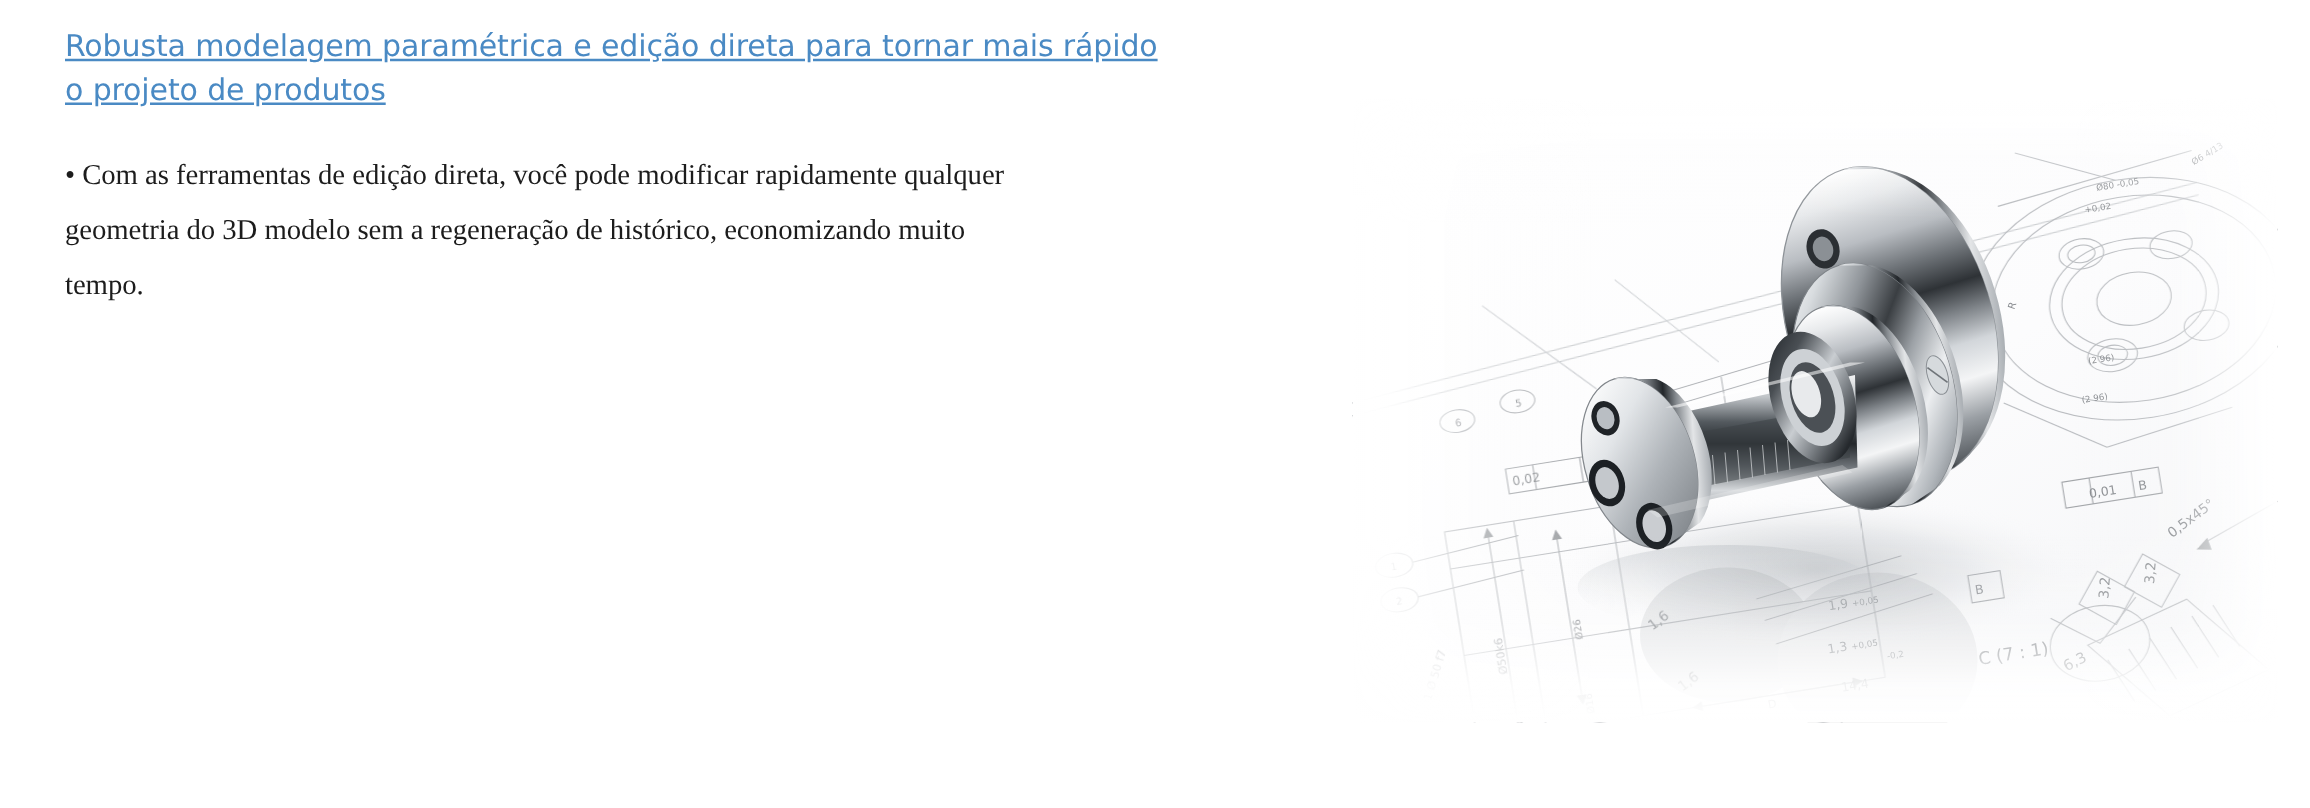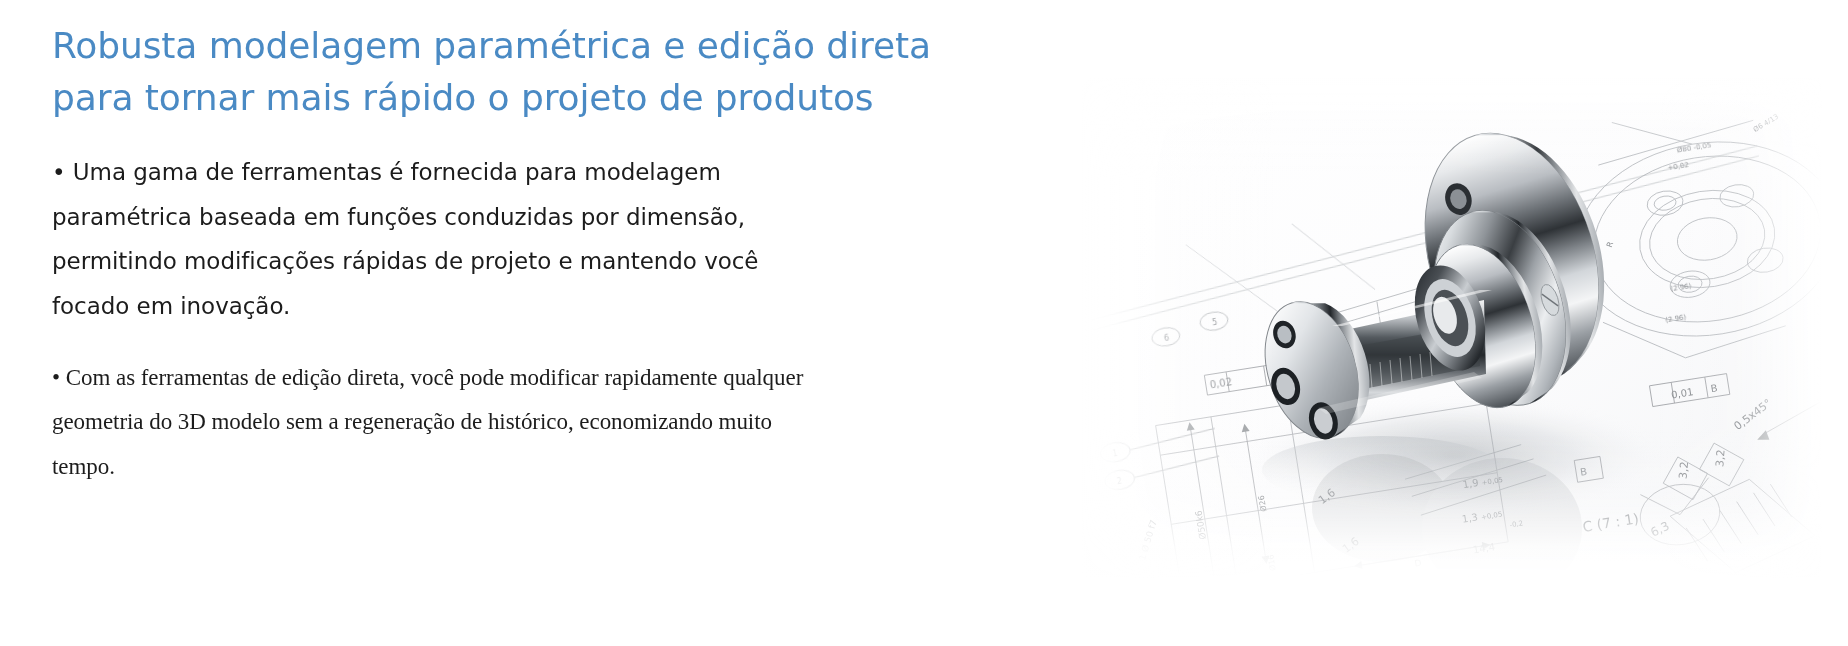--- a/index.html
+++ b/index.html
@@ -29,26 +29,27 @@
     position: absolute;
     left: 52px;
     top: 0;
     width: 900px;
     height: 646px;
   }
 
   .headline {
     margin: 0;
     padding-top: 20px;
-    font-size: 36px;
+    font-size: 24px;
     font-weight: 400;
     line-height: 1.45;
     color: #4a8ac4;
     letter-spacing: -0.1px;
     max-width: 890px;
+    text-decoration: underline;
   }
 
   .body-paragraph {
     margin: 0;
     padding-top: 26px;
     font-size: 23px;
     font-weight: 400;
     line-height: 1.93;
     color: #1c1c1c;
     max-width: 760px;
@@ -97,21 +98,20 @@
 </style>
 </head>
 <body>
 
 <div class="promo-section">
 
   <div class="text-column">
 
     <h2 class="headline">Robusta modelagem paramétrica e edição direta para tornar mais rápido o projeto de produtos</h2>
 
-    <p class="body-paragraph">• Uma gama de ferramentas é fornecida para modelagem paramétrica baseada em funções conduzidas por dimensão, permitindo modificações rápidas de projeto e mantendo você focado em inovação.</p>
 
     <p class="body-paragraph second">• Com as ferramentas de edição direta, você pode modificar rapidamente qualquer geometria do 3D modelo sem a regeneração de histórico, economizando muito tempo.</p>
   </div>
 
   <div class="image-panel">
     <div class="cad-figure">
       <svg viewBox="0 0 740 500" xmlns="http://www.w3.org/2000/svg" preserveAspectRatio="xMidYMid slice">
         <defs>
 
           <linearGradient id="paper" x1="0" y1="0" x2="1" y2="1">

